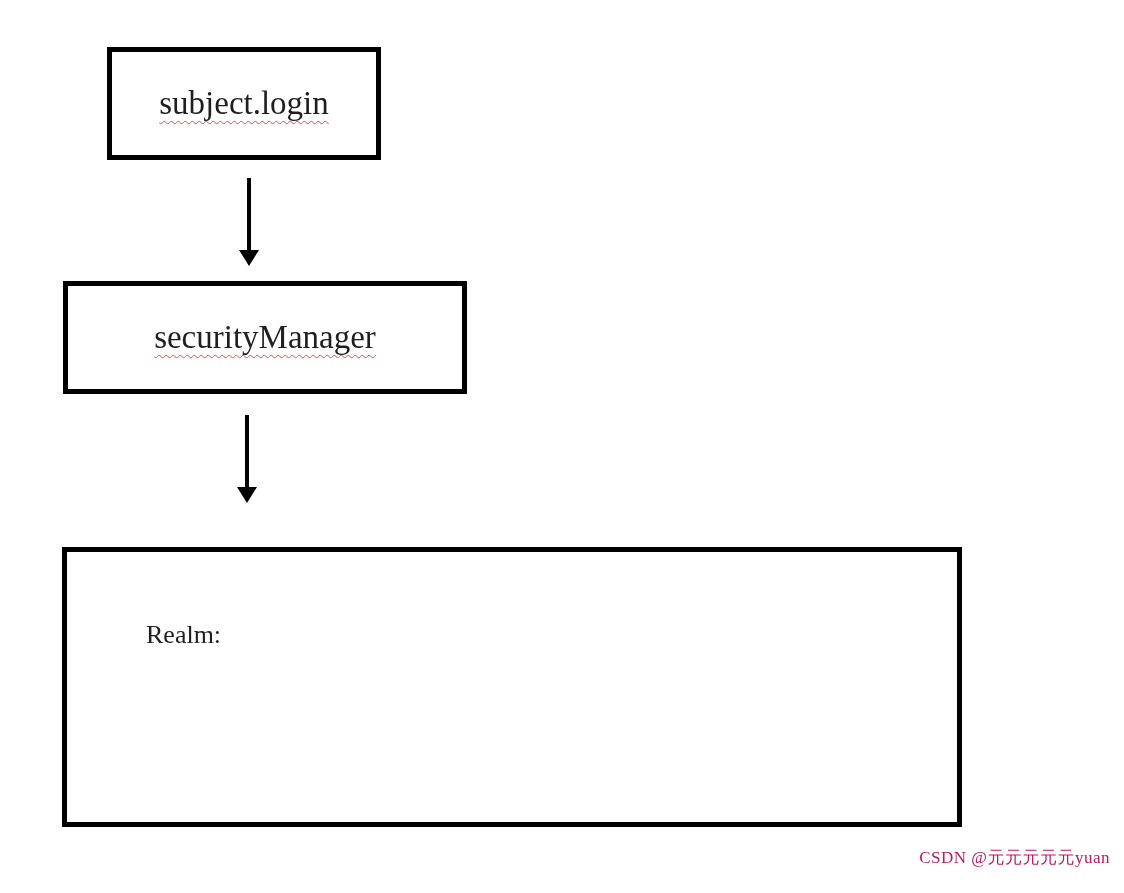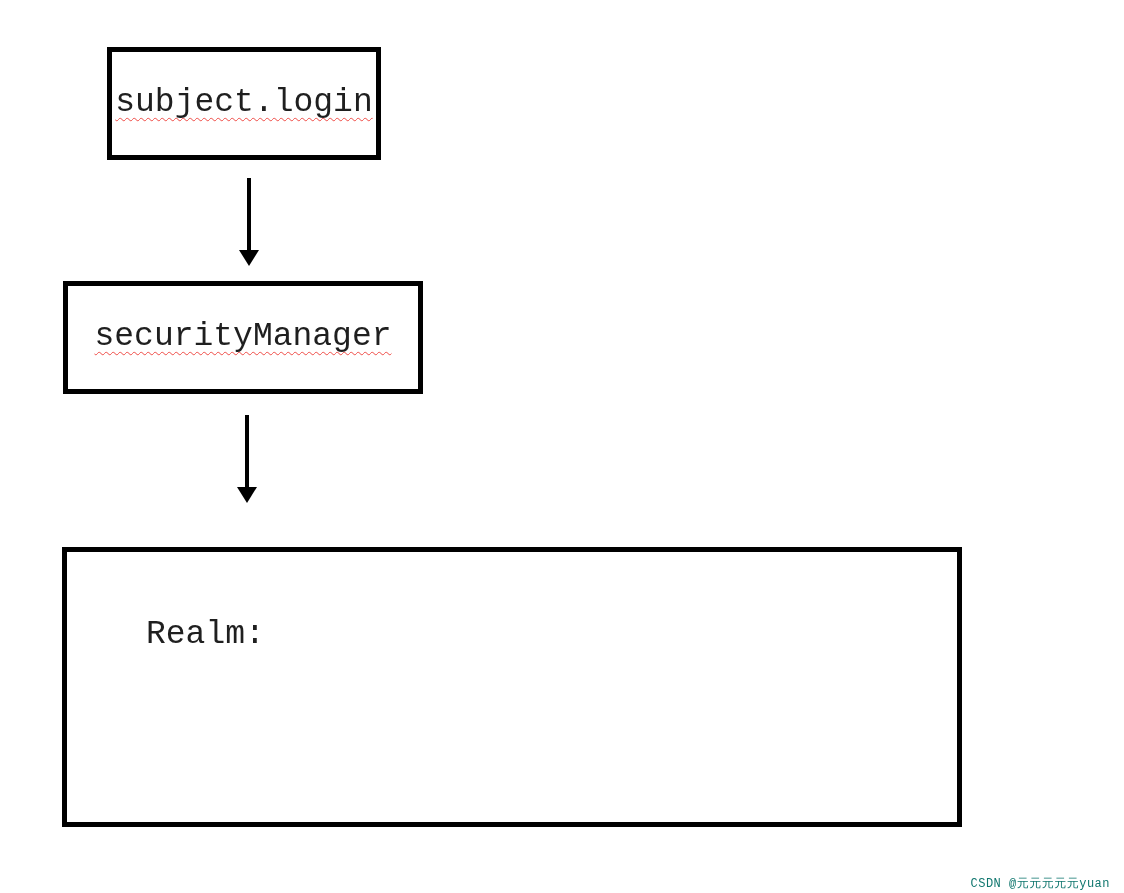--- a/index.html
+++ b/index.html
@@ -6,21 +6,21 @@
     margin: 0;
     padding: 0;
     background: #ffffff;
   }
   .canvas {
     position: relative;
     width: 1124px;
     height: 893px;
     background: #ffffff;
     overflow: hidden;
-    font-family: Liberation Mono, monospace;
+    font-family: Liberation Serif, serif;
     color: #1f1f1f;
   }
   .node {
     position: absolute;
     border: 5px solid #000000;
     background: #ffffff;
     box-sizing: border-box;
     display: flex;
     align-items: center;
     justify-content: center;
@@ -38,32 +38,32 @@
     text-decoration-thickness: 1px;
     text-underline-offset: 6px;
     text-decoration-skip-ink: none;
   }
   .node-subject {
     left: 107px; top: 47px;
     width: 274px; height: 113px;
   }
   .node-security {
     left: 63px; top: 281px;
-    width: 360px; height: 113px;
+    width: 404px; height: 113px;
   }
   .node-realm {
     left: 62px; top: 547px;
     width: 900px; height: 280px;
     display: block;
   }
   .realm-content {
     padding: 59px 0 0 79px;
   }
   .realm-line {
-    font-size: 33px;
+    font-size: 26px;
     line-height: 47px;
     white-space: nowrap;
     color: #1f1f1f;
   }
   .arrow {
     position: absolute;
   }
   .arrow-line {
     position: absolute;
     width: 4px;
@@ -77,23 +77,23 @@
     border-right: 10px solid transparent;
     border-top: 16px solid #000000;
   }
   .arrow-1 .arrow-line { left: 247px; top: 178px; height: 72px; }
   .arrow-1 .arrow-head { left: 239px; top: 250px; }
   .arrow-2 .arrow-line { left: 245px; top: 415px; height: 72px; }
   .arrow-2 .arrow-head { left: 237px; top: 487px; }
   .watermark {
     position: absolute;
     right: 14px;
-    bottom: 1px;
-    font-size: 12px;
-    color: #0f766e;
+    bottom: 24px;
+    font-size: 17px;
+    color: #be185d;
     letter-spacing: 0.5px;
     white-space: nowrap;
   }
 </style>
 </head>
 <body>
 
 <div class="canvas">
 
   <div class="node node-subject">

